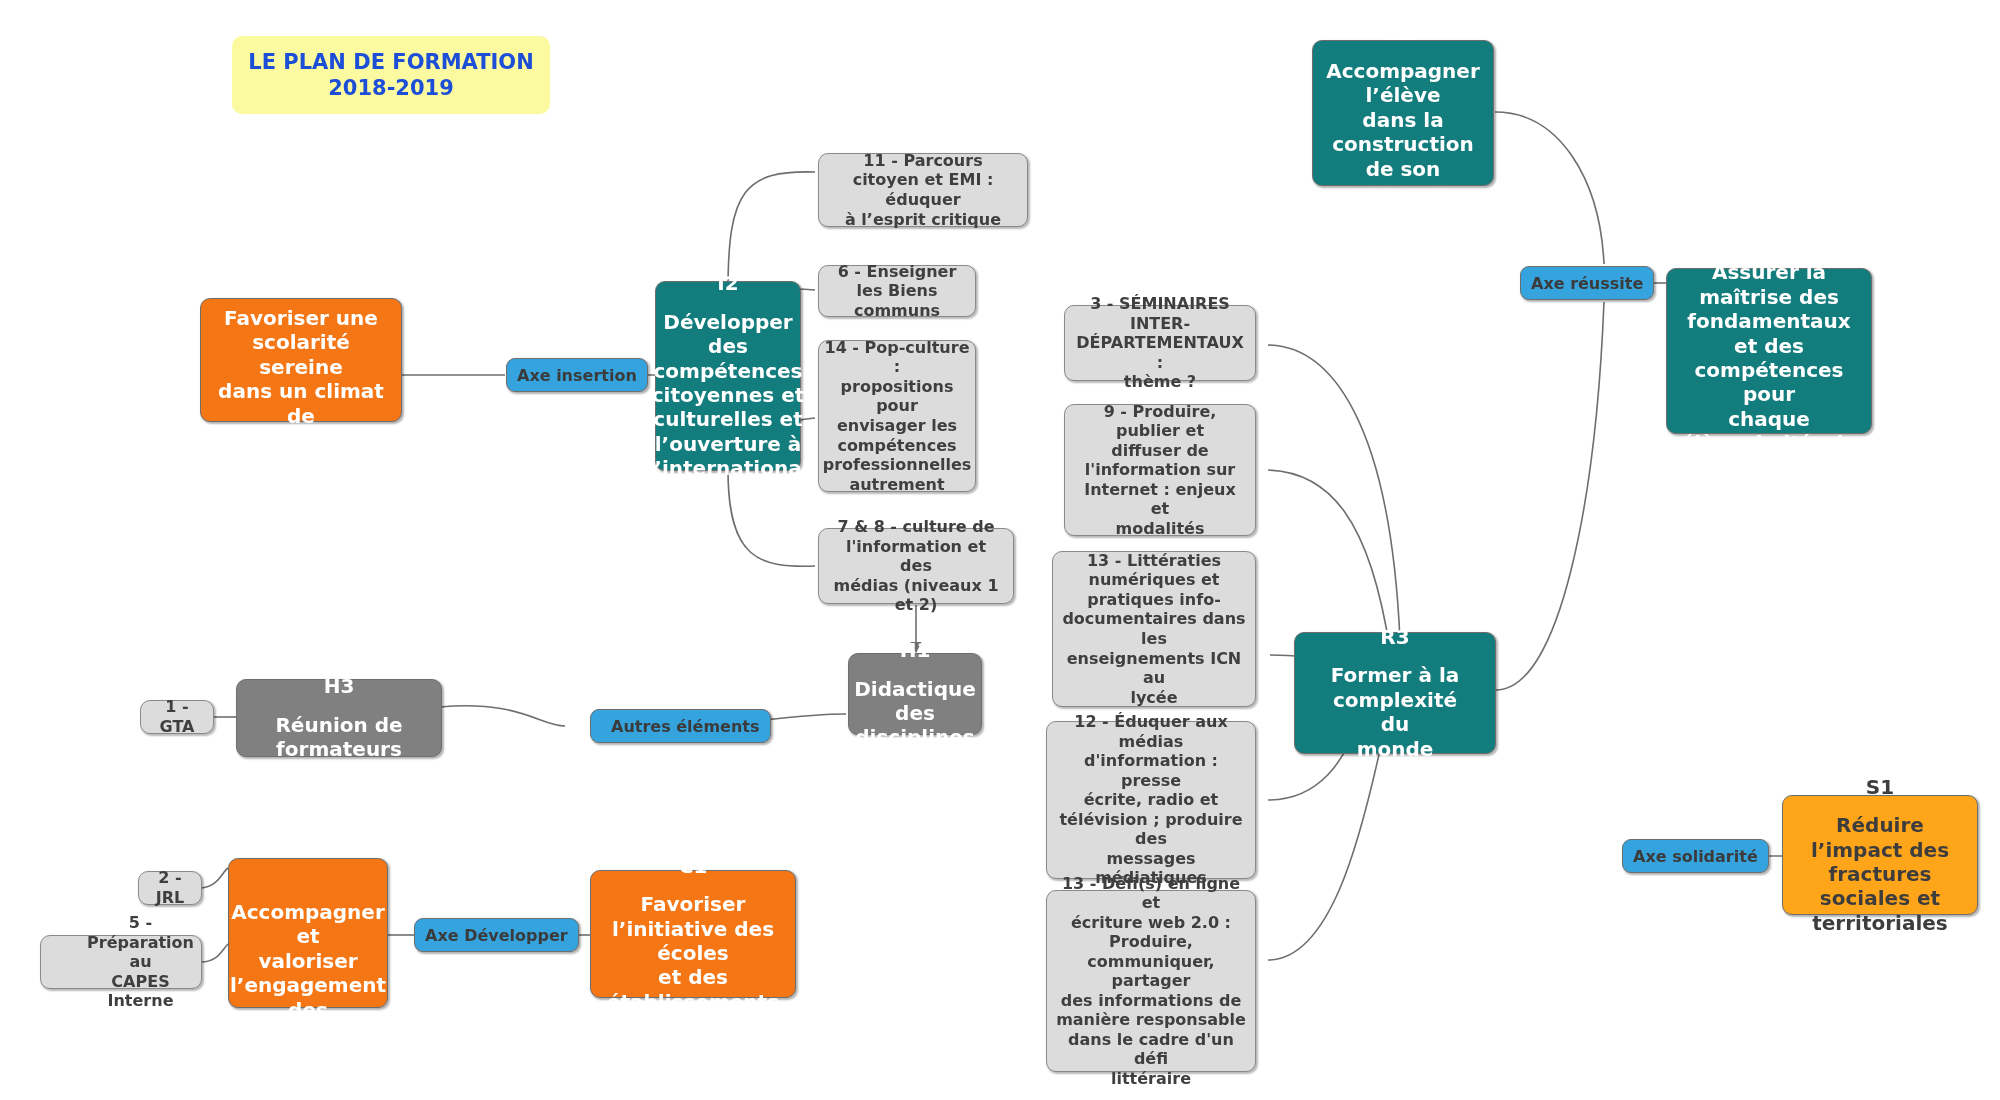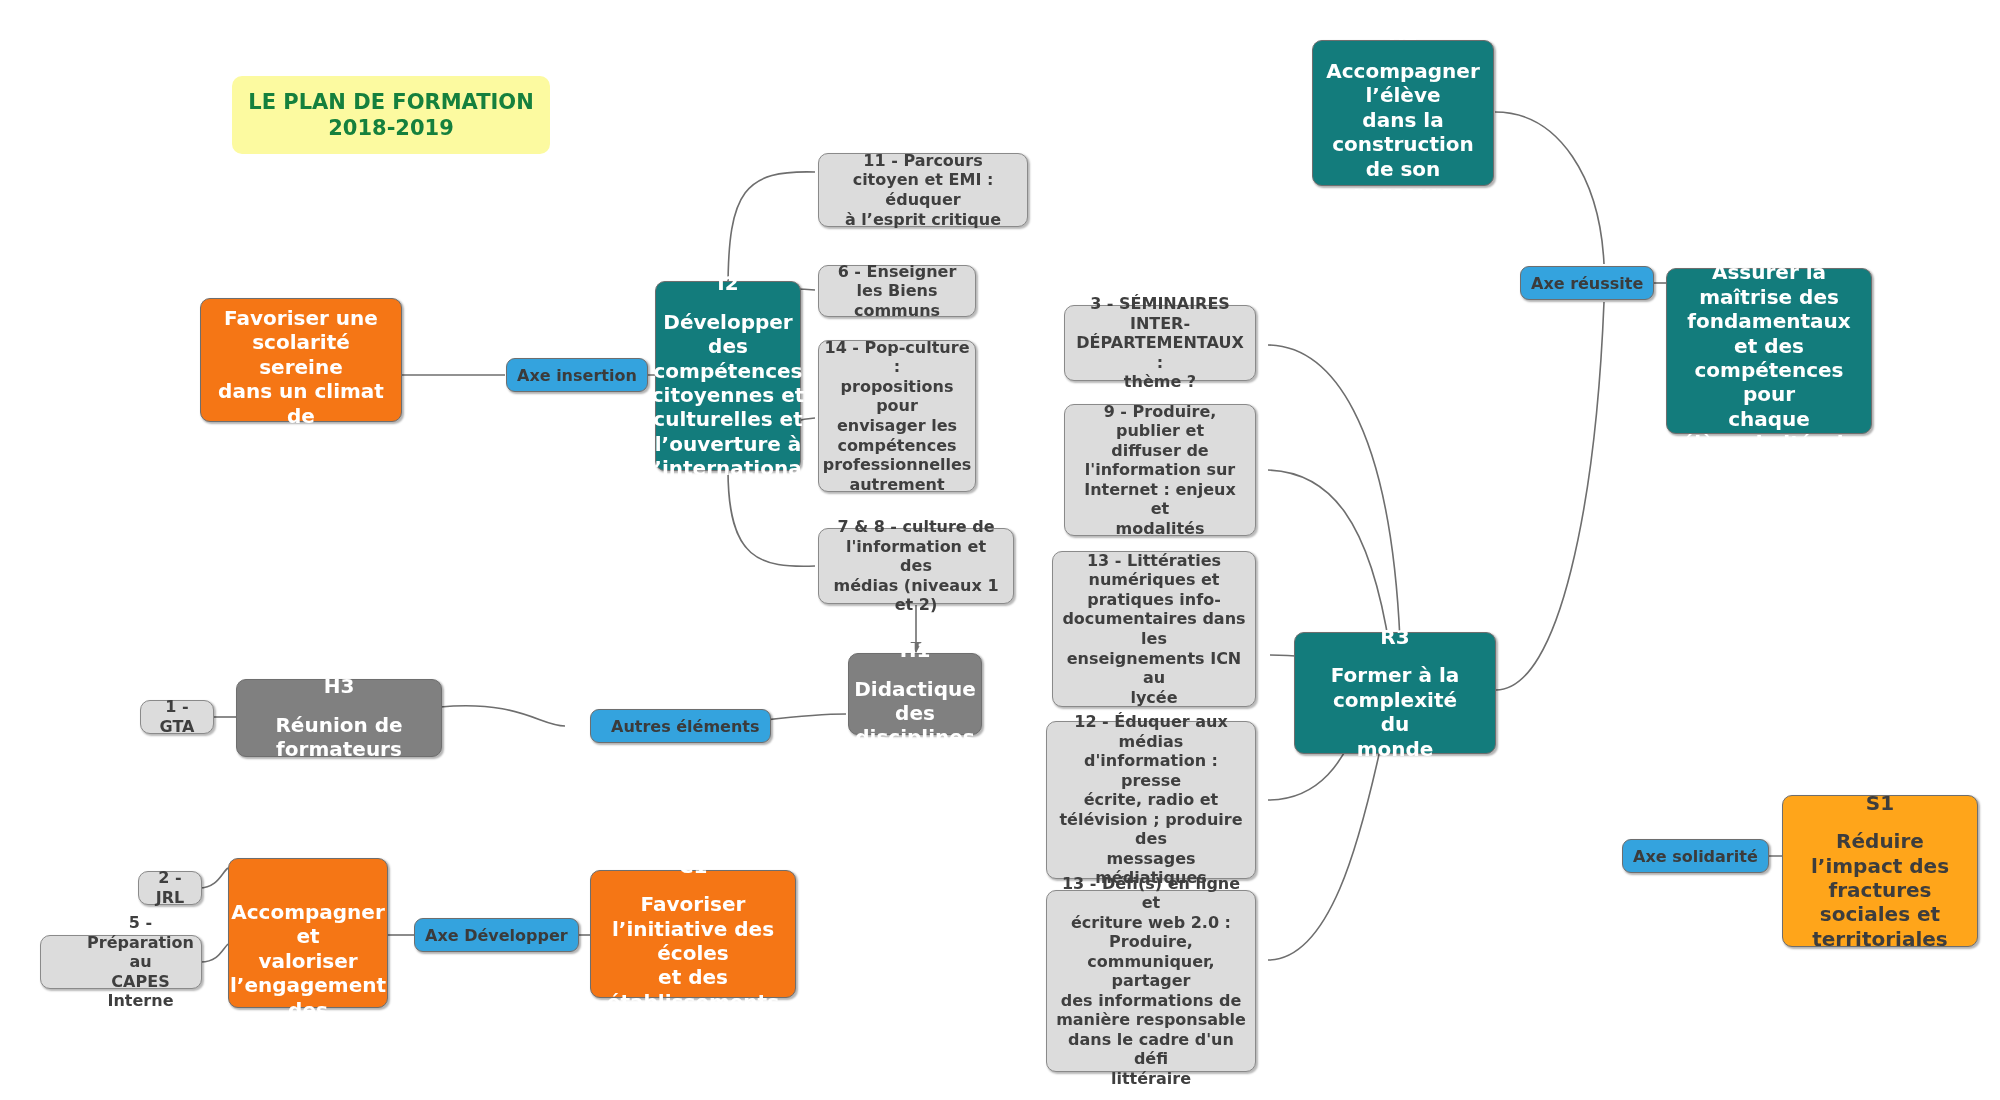--- a/index.html
+++ b/index.html
@@ -19,21 +19,21 @@
     font-weight:bold;line-height:1.22;
     padding:6px 8px;
   }
   .node .code{font-size:20px;margin-bottom:14px;}
   .node .body{font-size:20px;white-space:pre-line;}
 
   .teal{background:#137C7C;color:#ffffff;}
   .orange{background:#F57615;color:#ffffff;}
   .amber{background:#FFA51A;color:#3d3d3d;}
   .grey-dark{background:#808080;color:#ffffff;}
-  .yellow{background:#FCFAA0;color:#15803d;border-color:#8f8f6a;margin-top:40px;}
+  .yellow{background:#FCFAA0;color:#1d4ed8;border-color:#8f8f6a;}
 
   .leaf{
     position:absolute;box-sizing:border-box;
     display:flex;align-items:center;justify-content:center;text-align:center;
     background:#DCDCDC;color:#3f3f3f;border:1px solid #8a8a8a;border-radius:10px;
     box-shadow:1.5px 1.5px 2px rgba(0,0,0,0.28);
     font-size:16px;font-weight:bold;line-height:1.22;padding:6px 9px;
     white-space:pre-line;
   }
 
@@ -247,20 +247,20 @@
 fondamentaux et des
 compétences pour
 chaque
 élève de l’école au lycée</span>
   </div>
 
   <div class="axis" style="left:1622px;top:839px;">
     <span>Axe solidarité</span>
   </div>
 
-  <div class="node amber" style="left:1782px;top:795px;width:196px;height:152px;">
+  <div class="node amber" style="left:1782px;top:795px;width:196px;height:120px;">
     <span class="code">S1</span>
     <span class="body">Réduire l’impact des
 fractures
 sociales et territoriales</span>
   </div>
 
 </div>
 
 </body></html>

